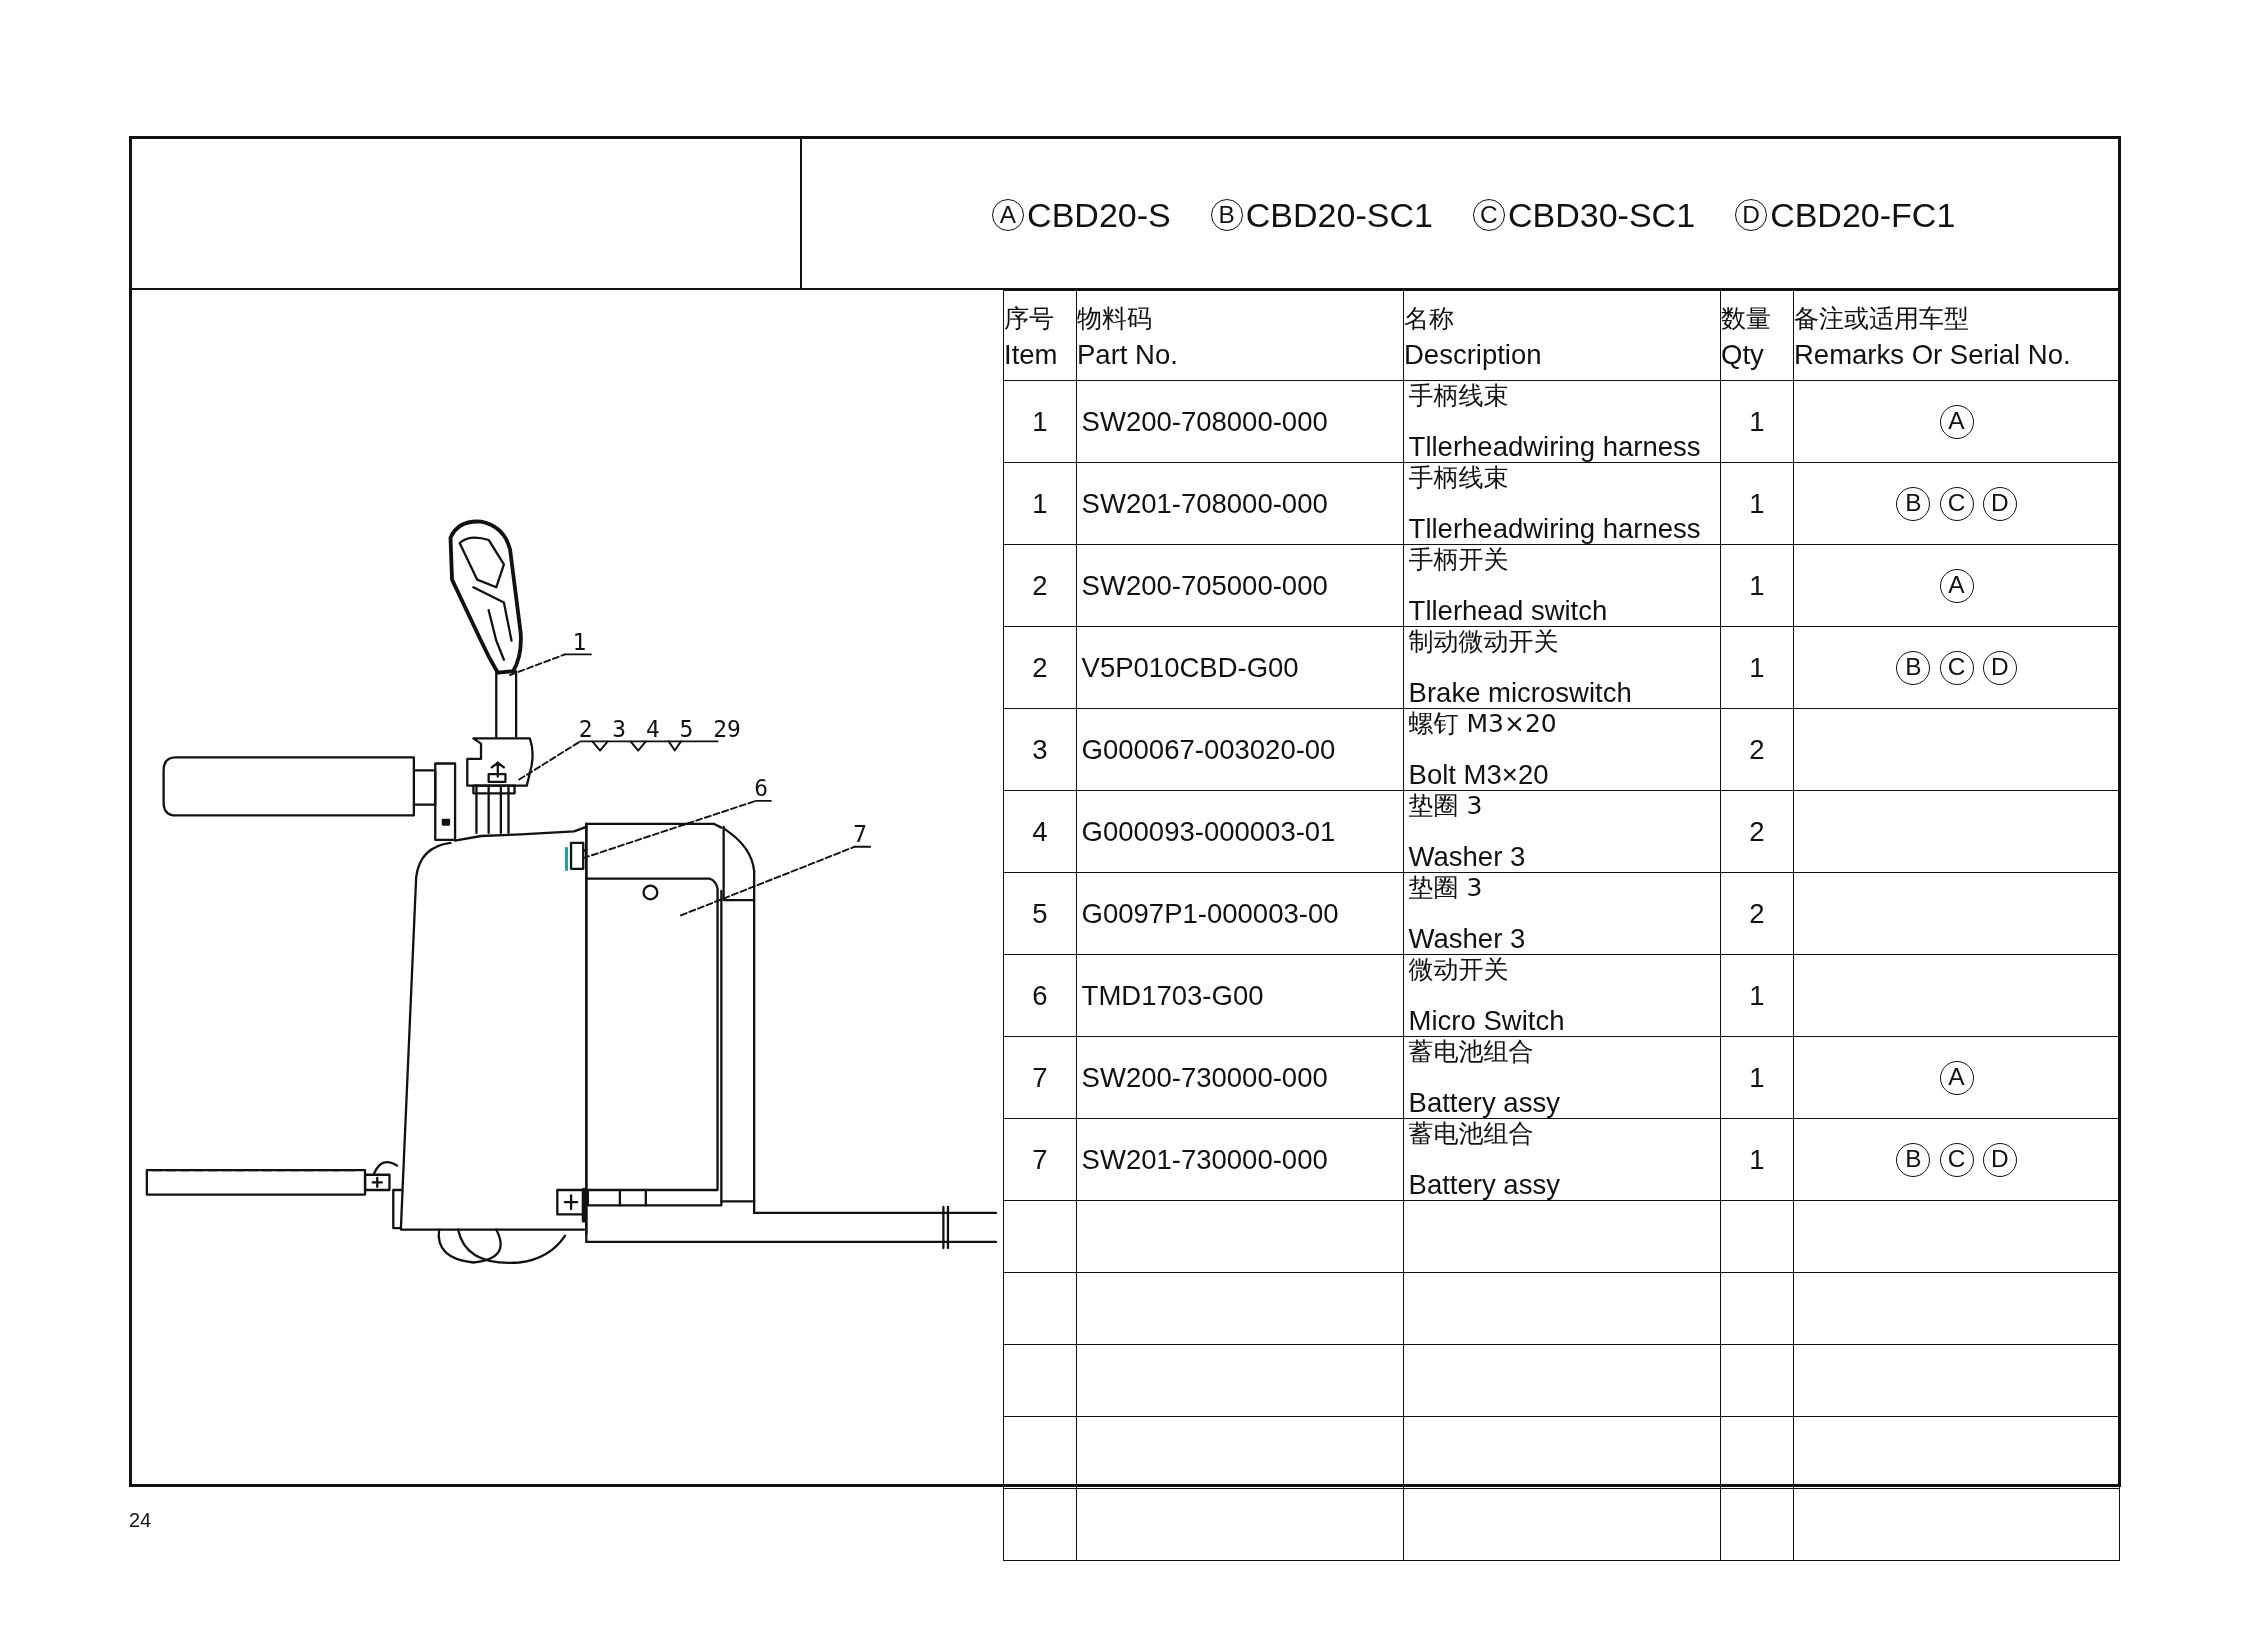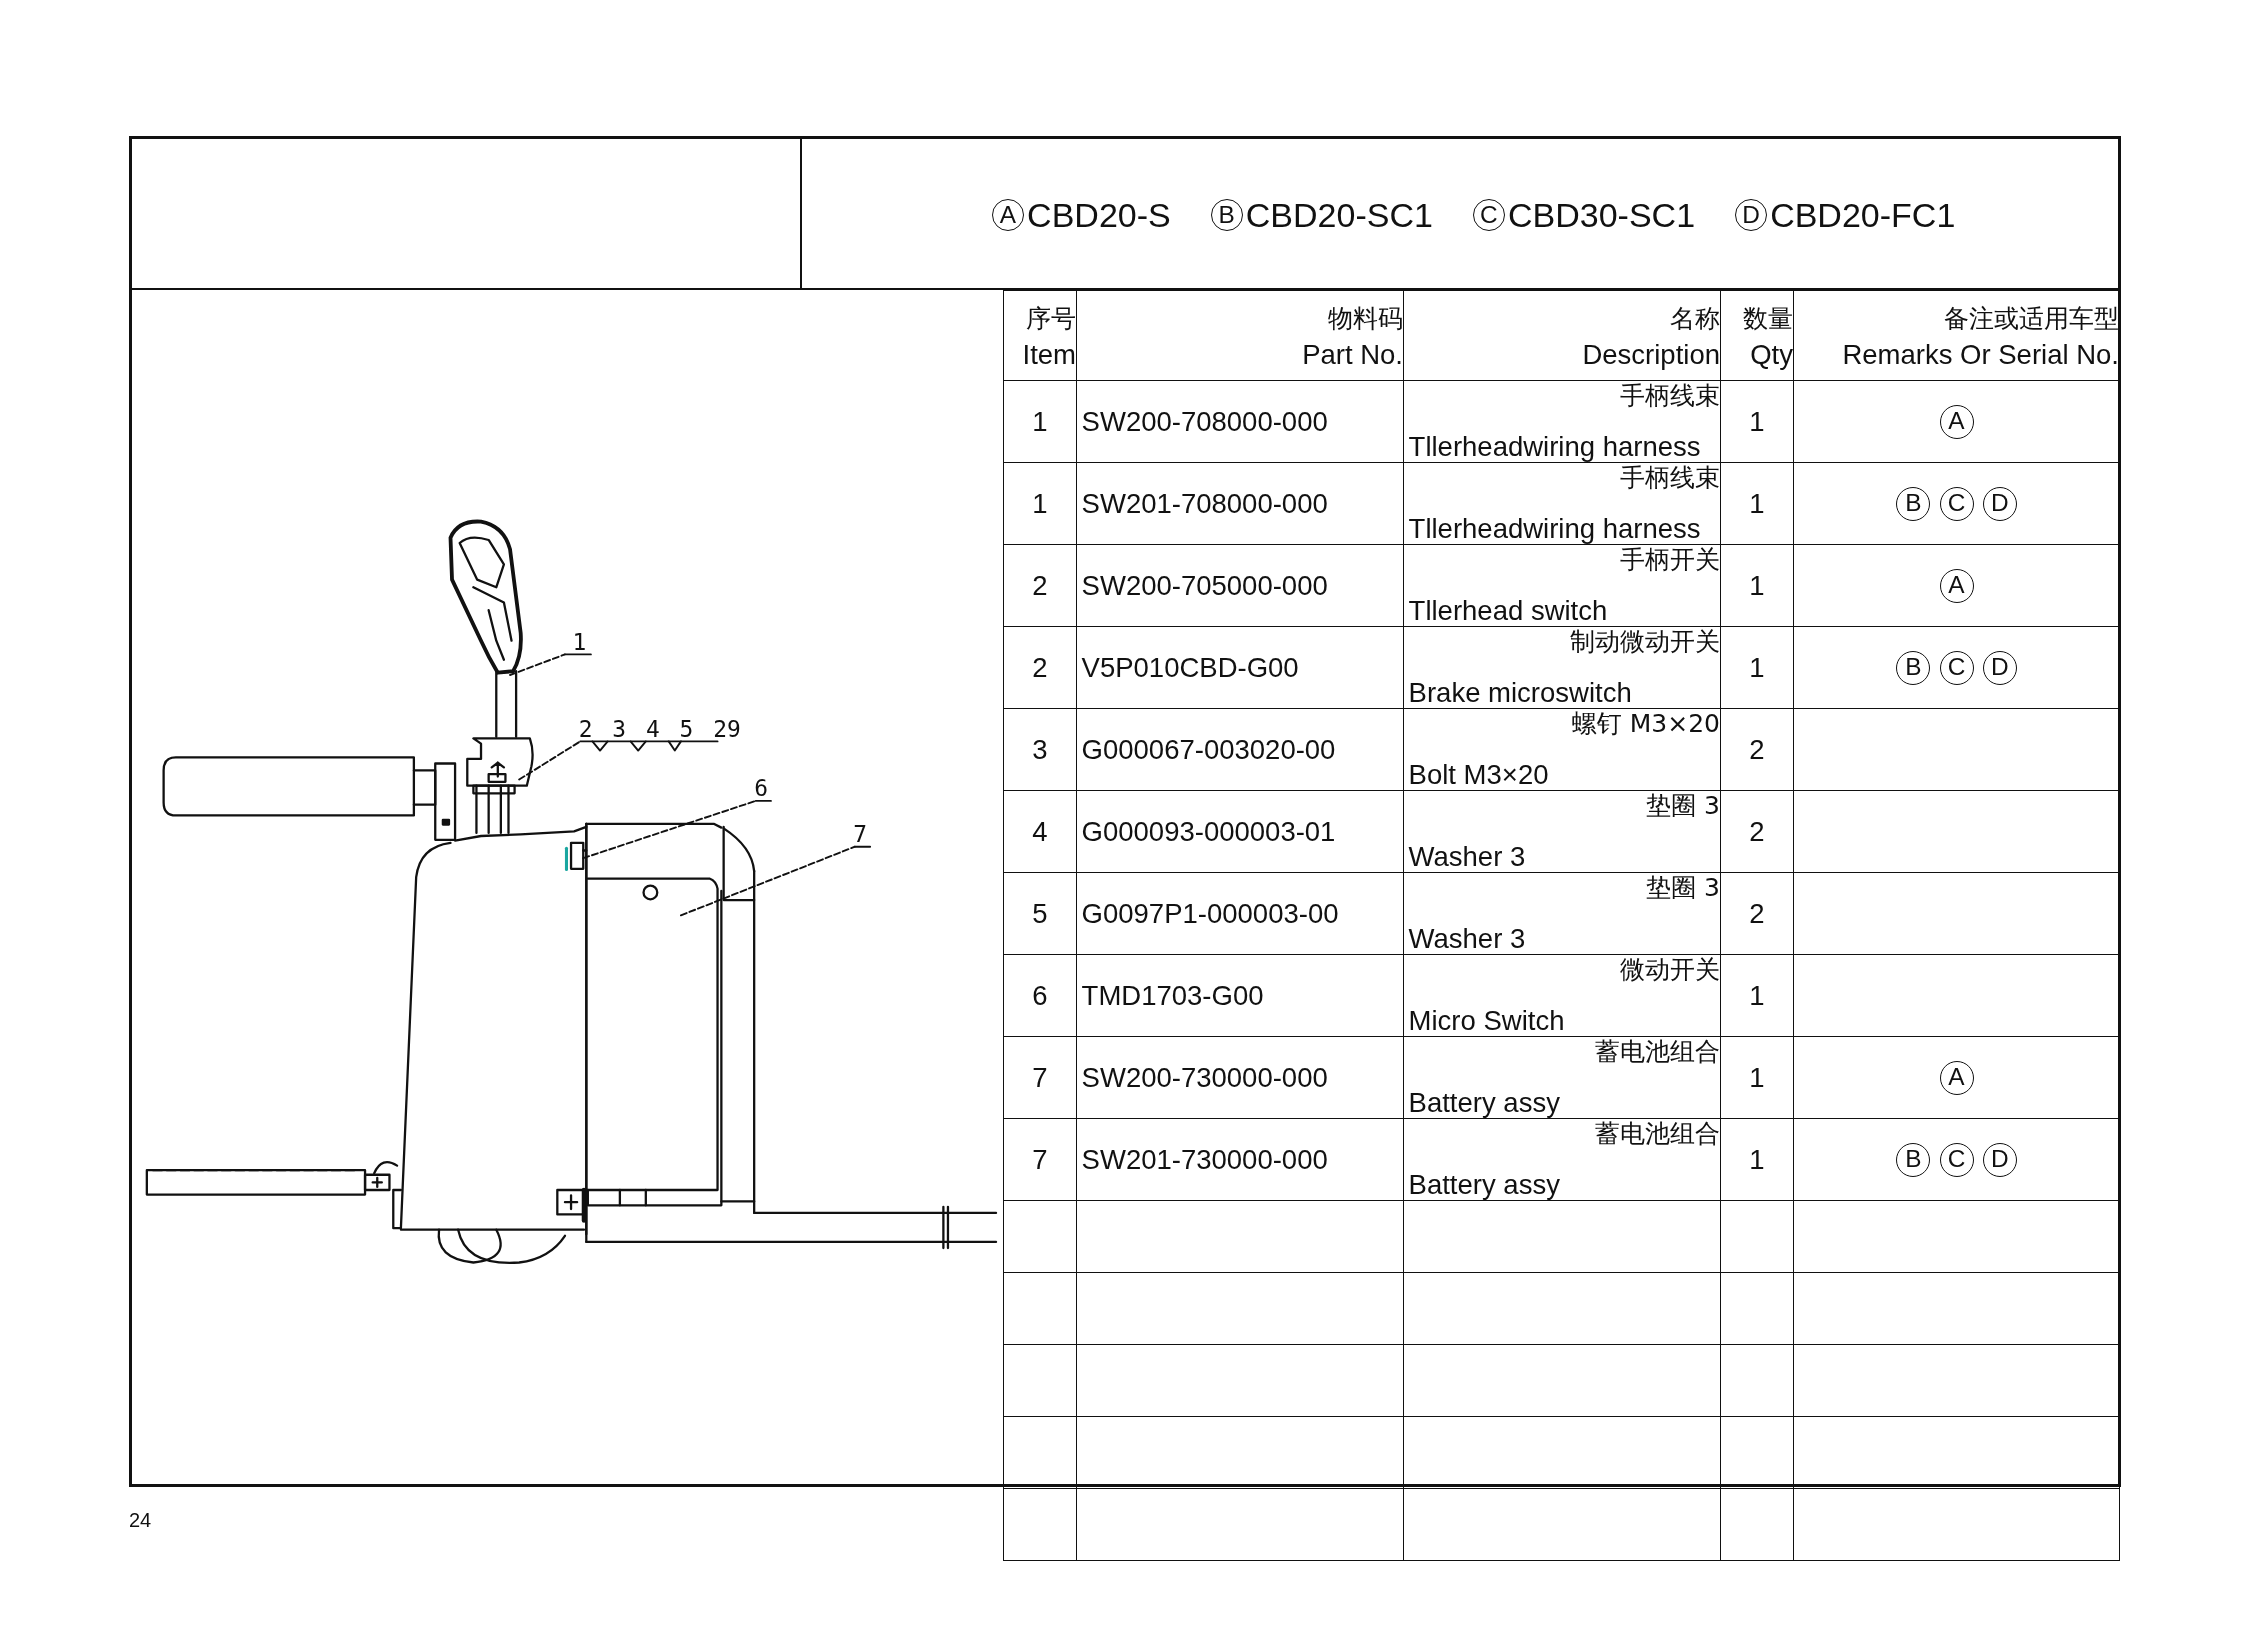--- a/index.html
+++ b/index.html
@@ -17,27 +17,27 @@
   .model { display: flex; align-items: center; }
   .circ { display: inline-flex; align-items: center; justify-content: center;
           border: 1.9px solid #111; border-radius: 50%; box-sizing: border-box;
           font-size: 0.72em; line-height: 1; }
   .models .circ { width: 32px; height: 32px; margin-right: 3.1px; font-size: 24.4px; }
   .drawing { position: absolute; left: 133px; top: 292px; width: 870px; height: 1191px; }
   .parts-table { position: absolute; left: 1003px; top: 290px; width: 1116px;
                  border-collapse: collapse; table-layout: fixed; }
   .parts-table td, .parts-table th { border: 1.5px solid #111; padding: 0; font-weight: normal;
                  font-size: 27.5px; line-height: 32px; overflow: hidden; }
-  .parts-table th { height: 89px; text-align: right; vertical-align: middle; }
+  .parts-table th { height: 89px; text-align: left; vertical-align: middle; }
   .parts-table tr.row td { height: 71px; }
   .parts-table tr.row td:first-child { border-left-width: 1.5px; }
   .c-item { text-align: center; }
   .c-part { padding-left: 4.6px !important; white-space: nowrap; margin-left: 16px; }
   .c-desc { padding-left: 4.6px !important; white-space: nowrap; }
-  .c-desc .zh { display: block; font-family: "DejaVu Sans", sans-serif; font-size: 25px; line-height: 30.5px; text-align: right; }
+  .c-desc .zh { display: block; font-family: "DejaVu Sans", sans-serif; font-size: 25px; line-height: 30.5px; }
   .c-desc .en { display: block; line-height: 30.5px; margin-top: 20px; }
   .c-qty { text-align: center; }
   .c-rem { text-align: center; }
   .c-rem .circ { width: 34px; height: 34px; font-size: 24.4px; margin: 0 4.6px; }
   th .zh { display: block; font-family: "DejaVu Sans", sans-serif; font-size: 25px; line-height: 37px; }
   th .en { display: block; line-height: 35px; }
   .page-num { position: absolute; left: 129px; top: 1509px; font-size: 20px; text-align: right; }
 </style>
 </head>
 <body>

